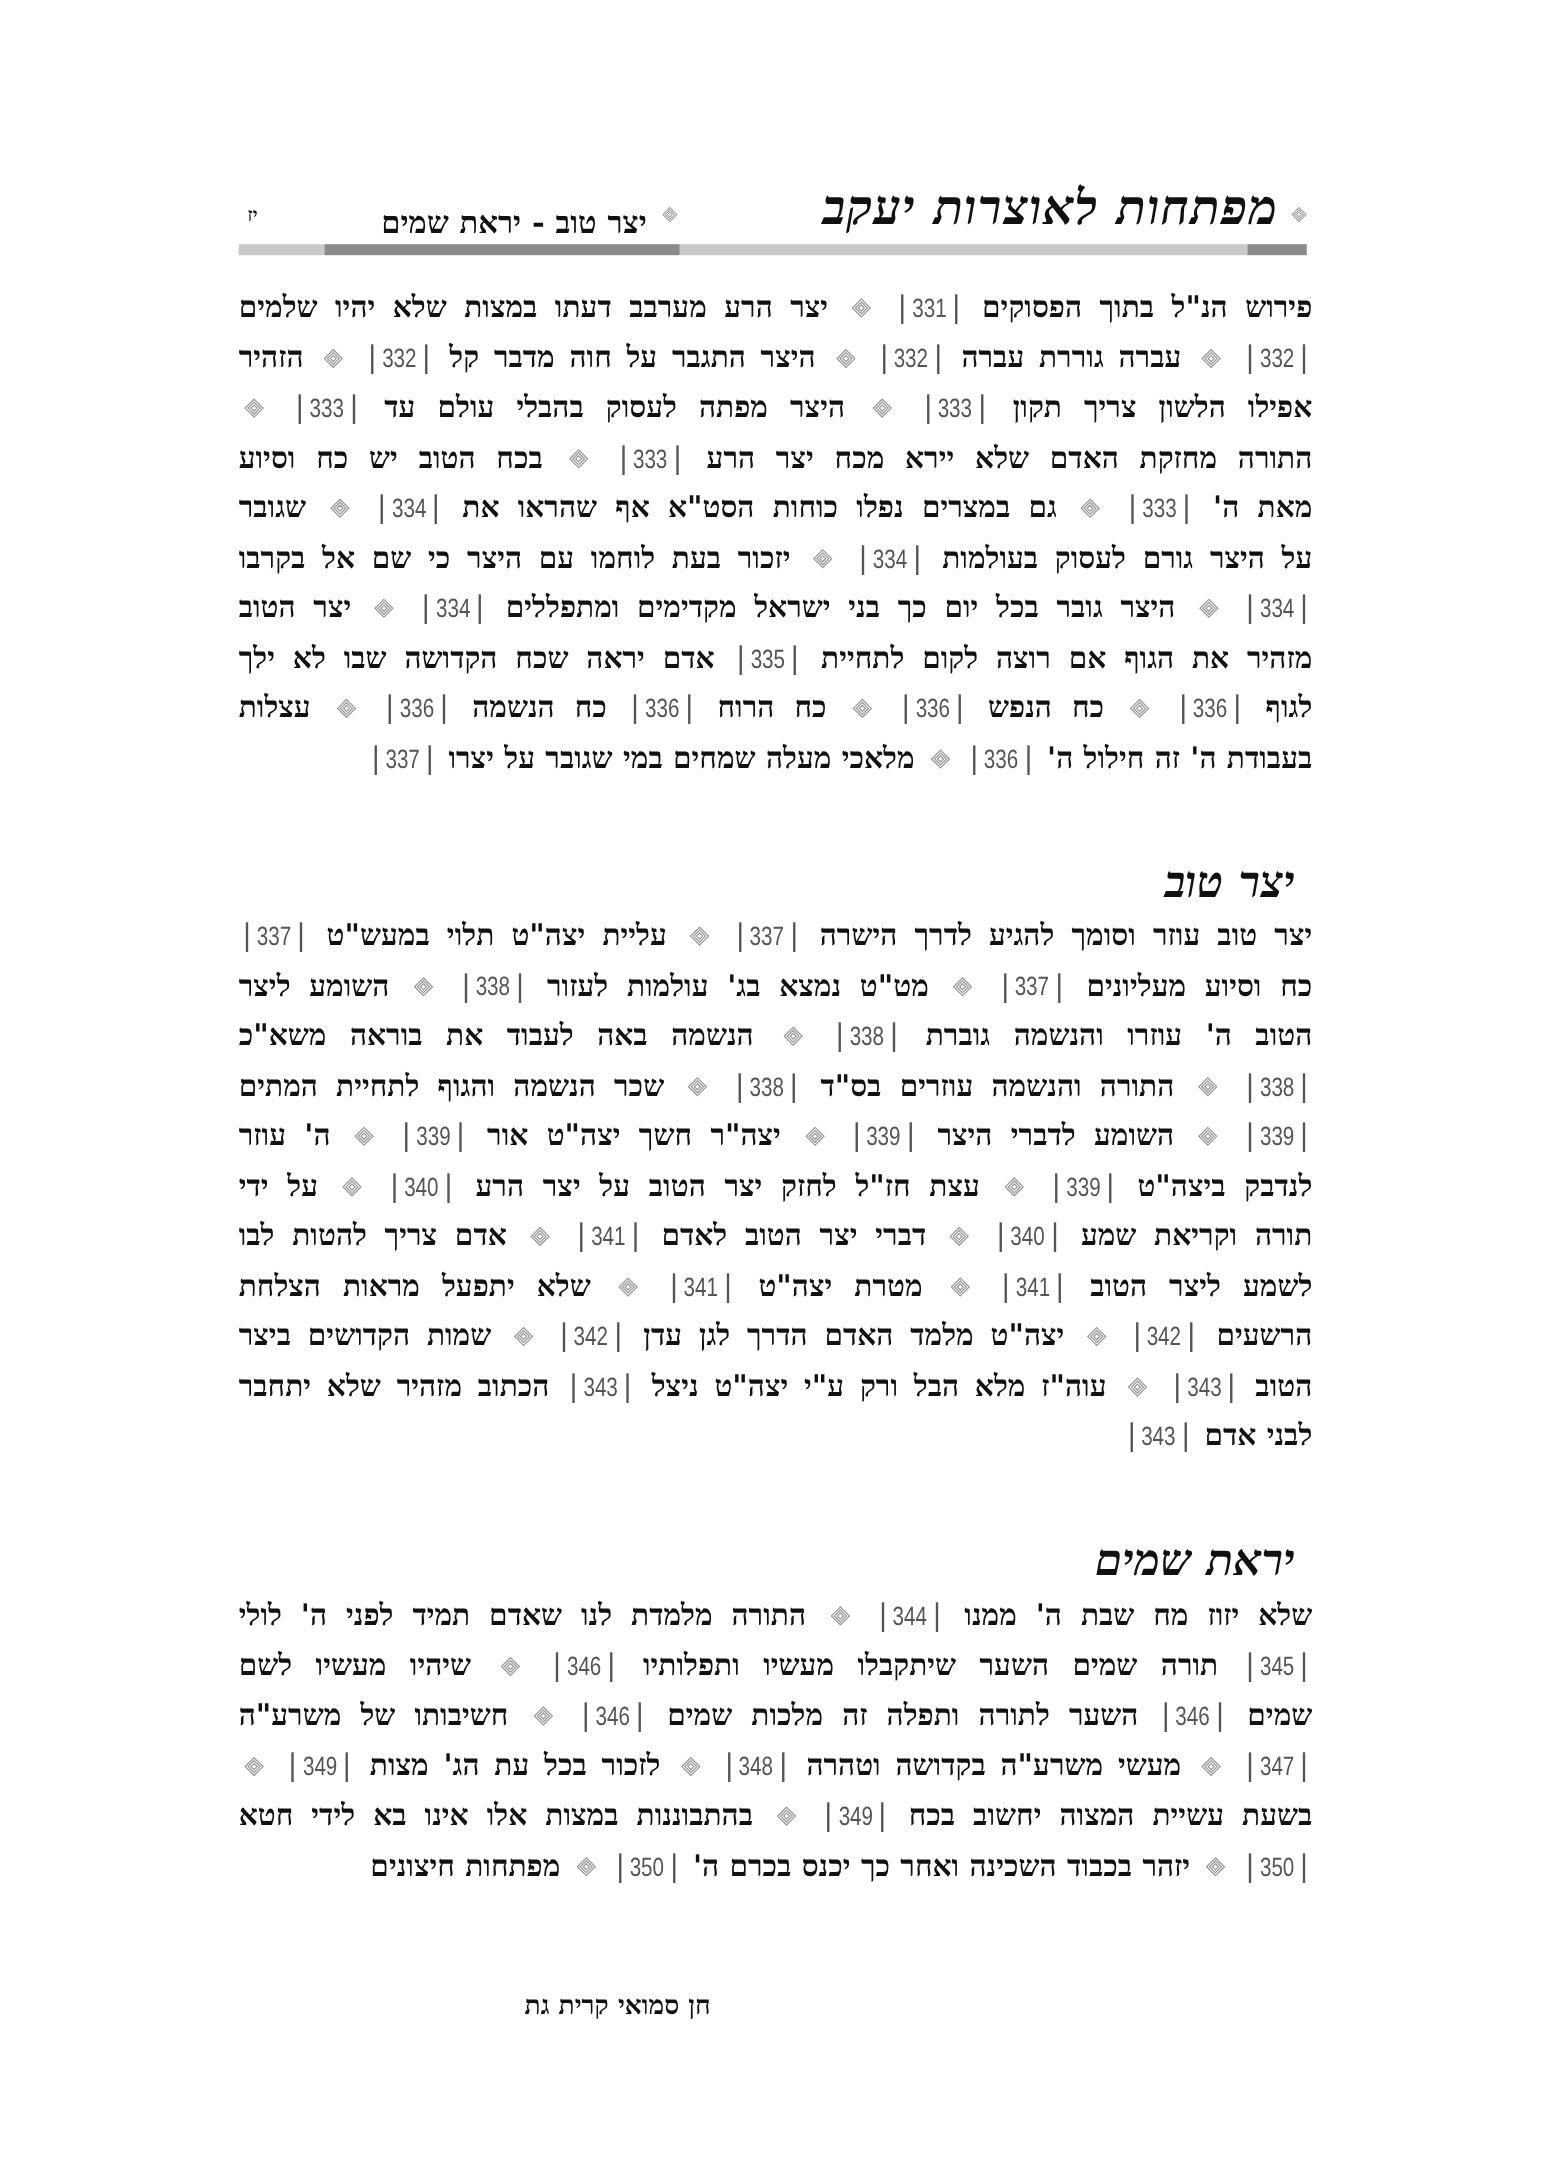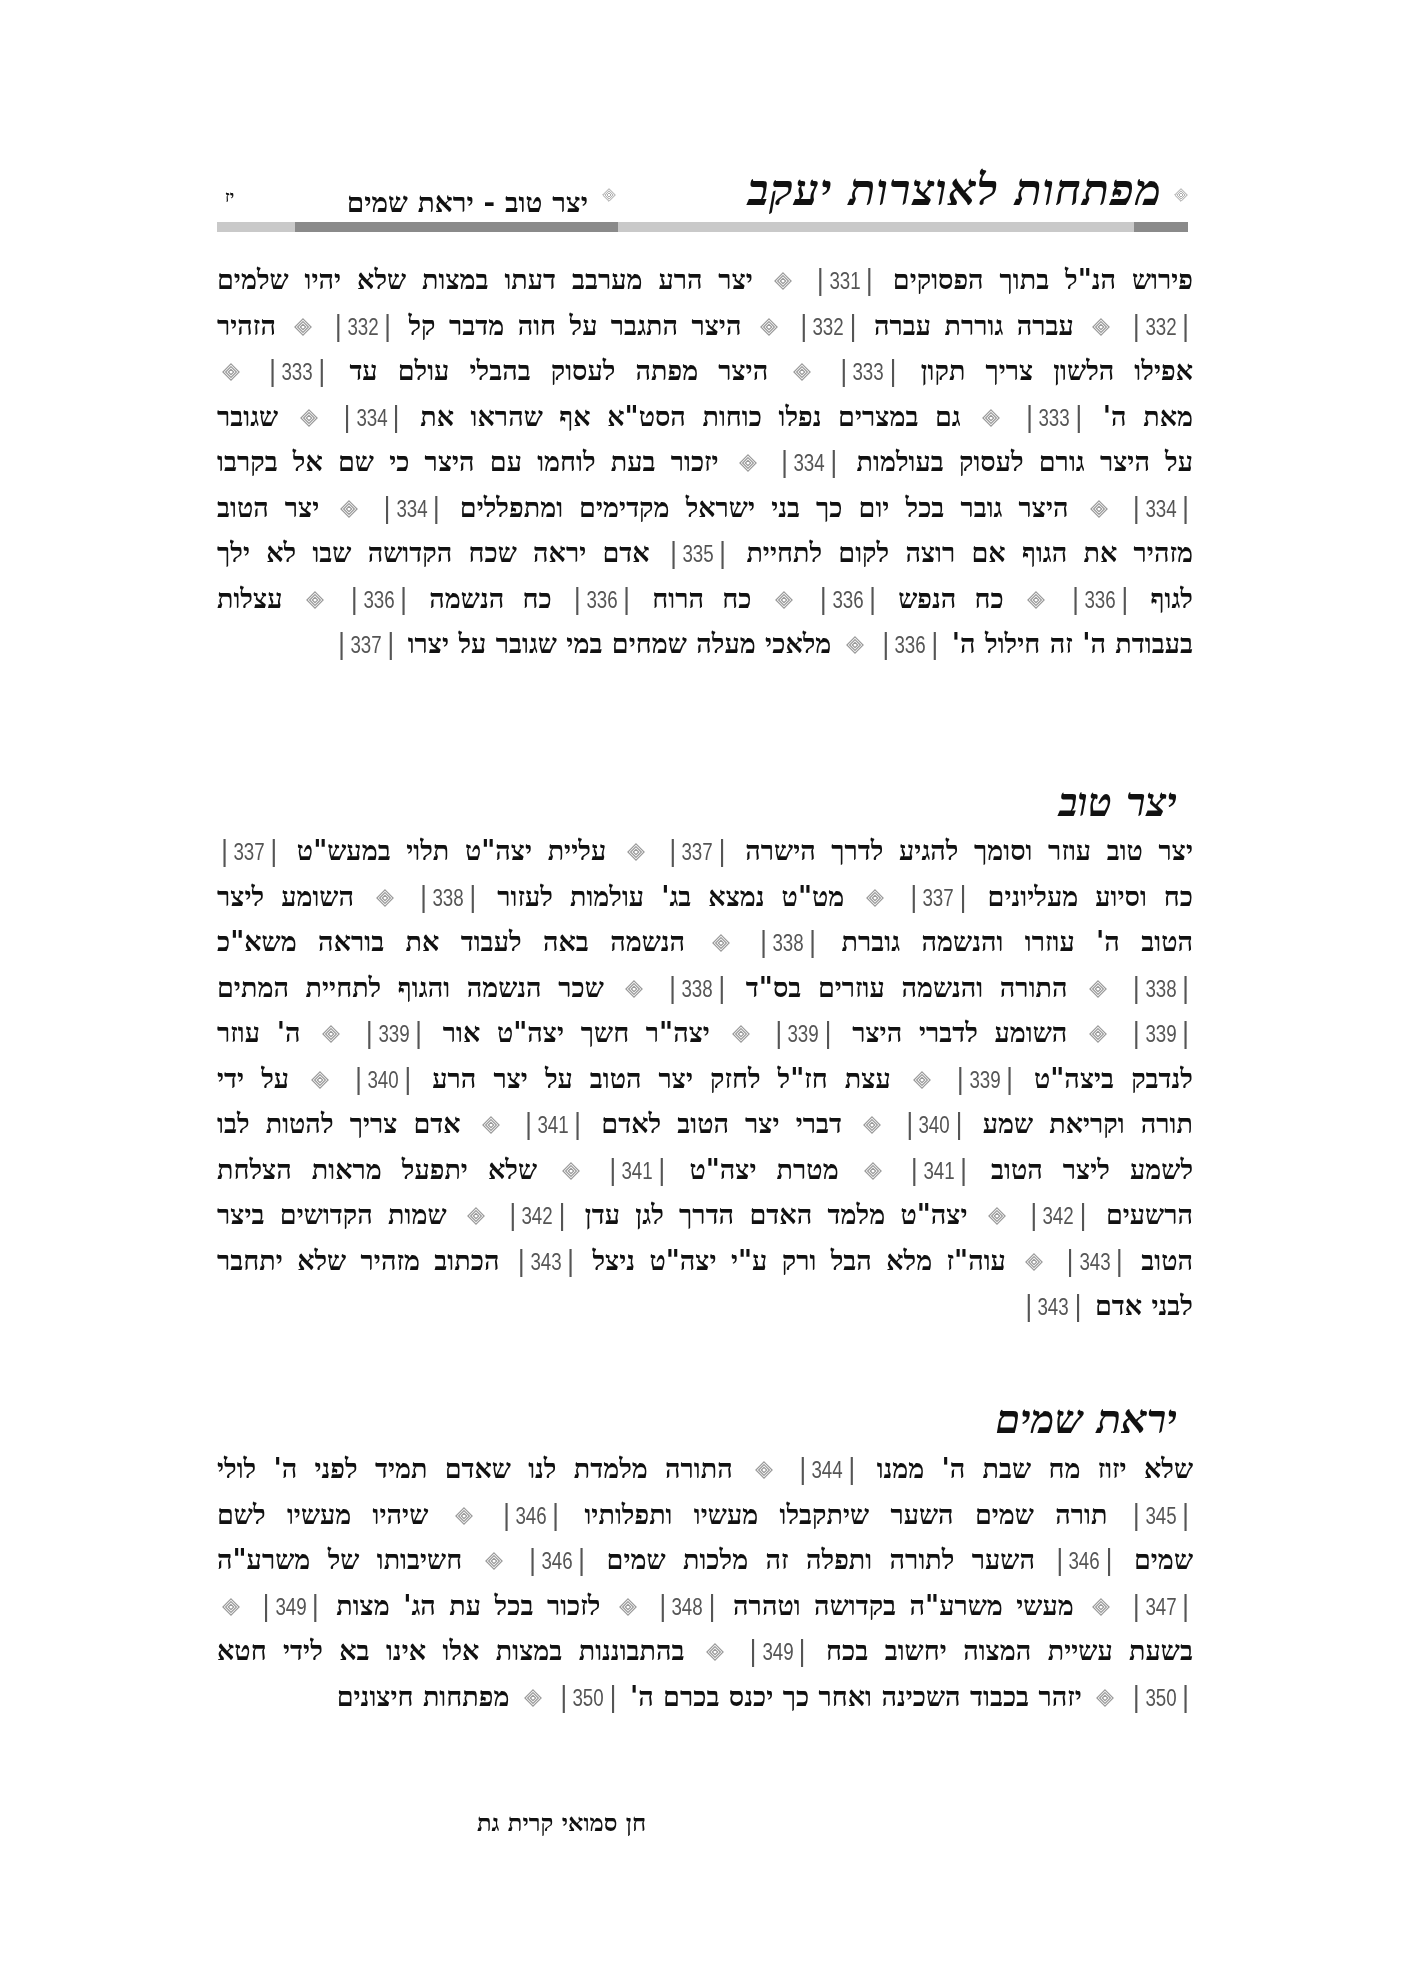--- a/index.html
+++ b/index.html
@@ -79,20 +79,25 @@
         </svg></span><span> הזהיר</span></div>
     <div class="line justify"><span>אפילו הלשון צריך תקון </span><span class="sep">|</span><span class="num">333</span><span class="sep">|</span><span> </span><span class="dmd"><svg viewBox="0 0 20 20">
           <polygon points="10,1 19,10 10,19 1,10" fill="none" stroke="#999" stroke-width="1.3"></polygon>
           <polygon points="10,4 16,10 10,16 4,10" fill="none" stroke="#999" stroke-width="1.3"></polygon>
           <polygon points="10,7 13,10 10,13 7,10" fill="none" stroke="#999" stroke-width="1.3"></polygon>
         </svg></span><span> היצר מפתה לעסוק בהבלי עולם עד </span><span class="sep">|</span><span class="num">333</span><span class="sep">|</span><span> </span><span class="dmd"><svg viewBox="0 0 20 20">
           <polygon points="10,1 19,10 10,19 1,10" fill="none" stroke="#999" stroke-width="1.3"></polygon>
           <polygon points="10,4 16,10 10,16 4,10" fill="none" stroke="#999" stroke-width="1.3"></polygon>
           <polygon points="10,7 13,10 10,13 7,10" fill="none" stroke="#999" stroke-width="1.3"></polygon>
         </svg></span></div>
+    <div class="line justify"><span>התורה מחזקת האדם שלא יירא מכח יצר הרע </span><span class="sep">|</span><span class="num">333</span><span class="sep">|</span><span> </span><span class="dmd"><svg viewBox="0 0 20 20">
+          <polygon points="10,1 19,10 10,19 1,10" fill="none" stroke="#999" stroke-width="1.3"></polygon>
+          <polygon points="10,4 16,10 10,16 4,10" fill="none" stroke="#999" stroke-width="1.3"></polygon>
+          <polygon points="10,7 13,10 10,13 7,10" fill="none" stroke="#999" stroke-width="1.3"></polygon>
+        </svg></span><span> בכח הטוב יש כח וסיוע</span></div>
     <div class="line justify"><span>מאת ה' </span><span class="sep">|</span><span class="num">333</span><span class="sep">|</span><span> </span><span class="dmd"><svg viewBox="0 0 20 20">
           <polygon points="10,1 19,10 10,19 1,10" fill="none" stroke="#999" stroke-width="1.3"></polygon>
           <polygon points="10,4 16,10 10,16 4,10" fill="none" stroke="#999" stroke-width="1.3"></polygon>
           <polygon points="10,7 13,10 10,13 7,10" fill="none" stroke="#999" stroke-width="1.3"></polygon>
         </svg></span><span> גם במצרים נפלו כוחות הסט"א אף שהראו את </span><span class="sep">|</span><span class="num">334</span><span class="sep">|</span><span> </span><span class="dmd"><svg viewBox="0 0 20 20">
           <polygon points="10,1 19,10 10,19 1,10" fill="none" stroke="#999" stroke-width="1.3"></polygon>
           <polygon points="10,4 16,10 10,16 4,10" fill="none" stroke="#999" stroke-width="1.3"></polygon>
           <polygon points="10,7 13,10 10,13 7,10" fill="none" stroke="#999" stroke-width="1.3"></polygon>
         </svg></span><span> שגובר</span></div>
     <div class="line justify"><span>על היצר גורם לעסוק בעולמות </span><span class="sep">|</span><span class="num">334</span><span class="sep">|</span><span> </span><span class="dmd"><svg viewBox="0 0 20 20">

